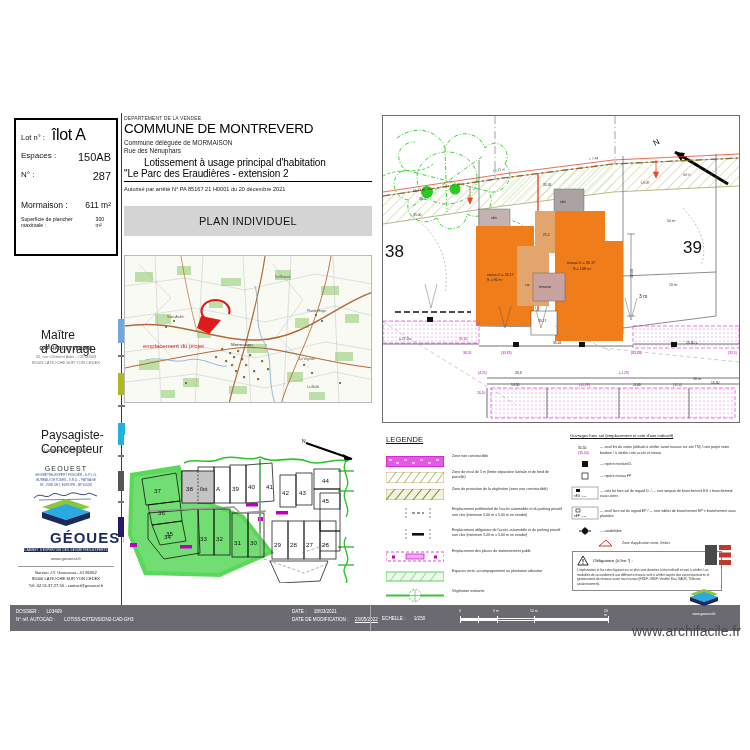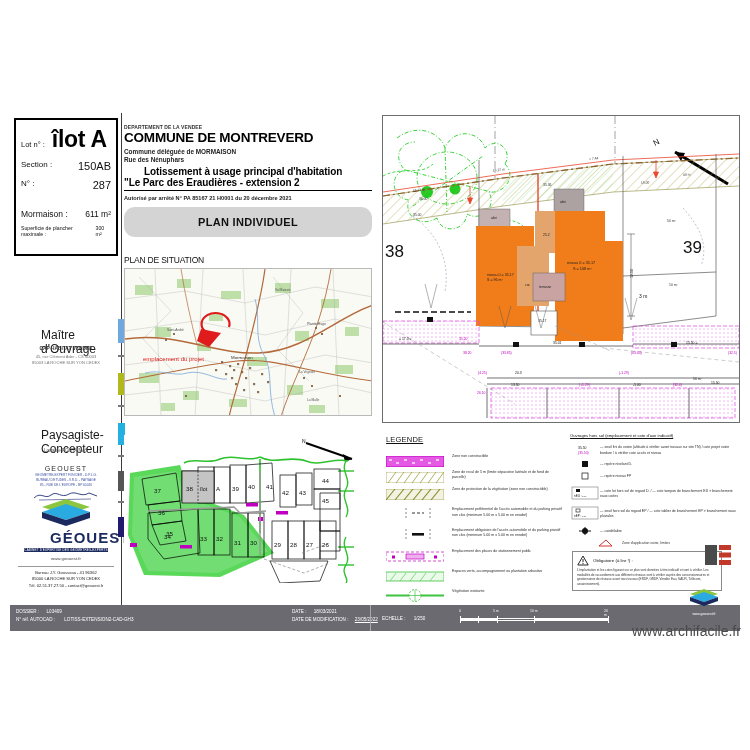--- a/index.html
+++ b/index.html
@@ -36,21 +36,21 @@
   #lot-box {
     position: absolute;
     left: 4px; top: 5px;
     width: 104px; height: 138px;
     border: 2px solid #000000;
     padding: 5px 5px 2px 5px;
   }
   .lot-title-row { display: flex; align-items: baseline; margin-top: 1px; }
   .lot-title-lbl { font-size: 7.5px; color: #111; }
   .lot-title-val {
-    font-size: 23px; font-weight: 700; color: #000;
+    font-size: 16px; font-weight: 400; color: #000;
     margin-left: 7px; letter-spacing: -0.3px;
   }
   .lot-kv {
     display: flex; justify-content: space-between;
     font-size: 8px; color: #111; margin-top: 7px;
   }
   .lot-kv .k { width: 40px; }
   .lot-kv .v { font-size: 11px; }
   .lot-sep { height: 18px; }
   .lot-sup {
@@ -93,37 +93,37 @@
   }
 
   
   .tick {
     position: absolute; right: -4px; width: 7px;
   }
 
   
   #title-head {
     position: absolute;
-    left: 114px; top: 11px;
-    width: 248px; height: 128px; font-weight: bold;
+    left: 114px; top: 2px;
+    width: 248px; height: 128px;
   }
   .t-dept { font-size: 5px; color: #333; letter-spacing: 0.1px; }
   .t-commune { font-size: 13.5px; color: #000; line-height: 1.1; margin-top: 1px; letter-spacing: -0.2px;}
   .t-deleg { font-size: 6.4px; color: #222; margin-top: 2px; }
   .t-rue { font-size: 6.4px; color: #222; margin-top: 1px; }
   .t-lotis { font-size: 10px; color: #000; margin-top: 3px; letter-spacing: -0.1px; margin-left: 20px; }
   .t-parc {
     font-size: 10px; color: #000; border-bottom: 1.6px solid #000;
     padding-bottom: 2px; letter-spacing: -0.1px;
   }
   .t-arr { font-size: 5.6px; color: #222; margin-top: 4px; }
   #plan-individuel {
-    margin-top: 6px; height: 30px; background: #d4d4d4;
+    margin-top: 14px; height: 30px; background: #d4d4d4;
     display: flex; align-items: center; justify-content: center;
-    font-size: 11px; color: #111; letter-spacing: 0.3px; border-radius: 11px;
+    font-size: 11px; color: #111; letter-spacing: 0.3px;
   }
 
   
   #situation-wrap { position: absolute; left: 114px; top: 142px; width: 248px; }
   #ensemble-wrap  { position: absolute; left: 114px; top: 322px; width: 248px; }
   .map-cap { font-size: 8.5px; color: #111; margin-bottom: 3px; letter-spacing: -0.2px;}
   .map-frame {
     position: relative; width: 248px; height: 148px;
     border: 1px solid #b9b9b9; overflow: hidden; background: #fbfbfb;
   }
@@ -200,21 +200,21 @@
   <div id="sheet">
 
     <div id="left-col">
 
       <div id="lot-box">
         <div class="lot-title-row">
           <span class="lot-title-lbl">Lot n° :</span>
           <span class="lot-title-val">îlot A</span>
         </div>
         <div class="lot-kv">
-          <span class="k">Section :</span>
+          <span class="k">Espaces :</span>
           <span class="v">150AB</span>
         </div>
         <div class="lot-kv">
           <span class="k">N°        :</span>
           <span class="v">287</span>
         </div>
         <div class="lot-sep"></div>
         <div class="lot-sup">
           <span>Mormaison :</span>
           <span>611 m²</span>
@@ -283,21 +283,20 @@
       <div class="t-commune">COMMUNE DE MONTREVERD</div>
       <div class="t-deleg">Commune déléguée de MORMAISON</div>
       <div class="t-rue">Rue des Nénuphars</div>
       <div class="t-lotis">Lotissement à usage principal d'habitation</div>
       <div class="t-parc">"Le Parc des Eraudières - extension 2</div>
       <div class="t-arr">Autorisé par arrêté N° PA 85167 21 H0001 du 20 décembre 2021</div>
       <div id="plan-individuel">PLAN INDIVIDUEL</div>
     </div>
 
     <div id="situation-wrap">
-      <div class="map-cap">PLAN DE SITUATION</div>
       <div class="map-frame">
         <svg width="248" height="148" viewBox="0 0 248 148">
           <rect x="0" y="0" width="248" height="148" fill="#FAFAF4"></rect>
 
           <g opacity="0.55" fill="#8ECB6B">
             <rect x="10" y="16" width="18" height="10"></rect>
               <rect x="52" y="10" width="14" height="9"></rect>
             <rect x="96" y="22" width="20" height="8"></rect>
               <rect x="150" y="14" width="16" height="10"></rect>
             <rect x="196" y="30" width="18" height="9"></rect>

